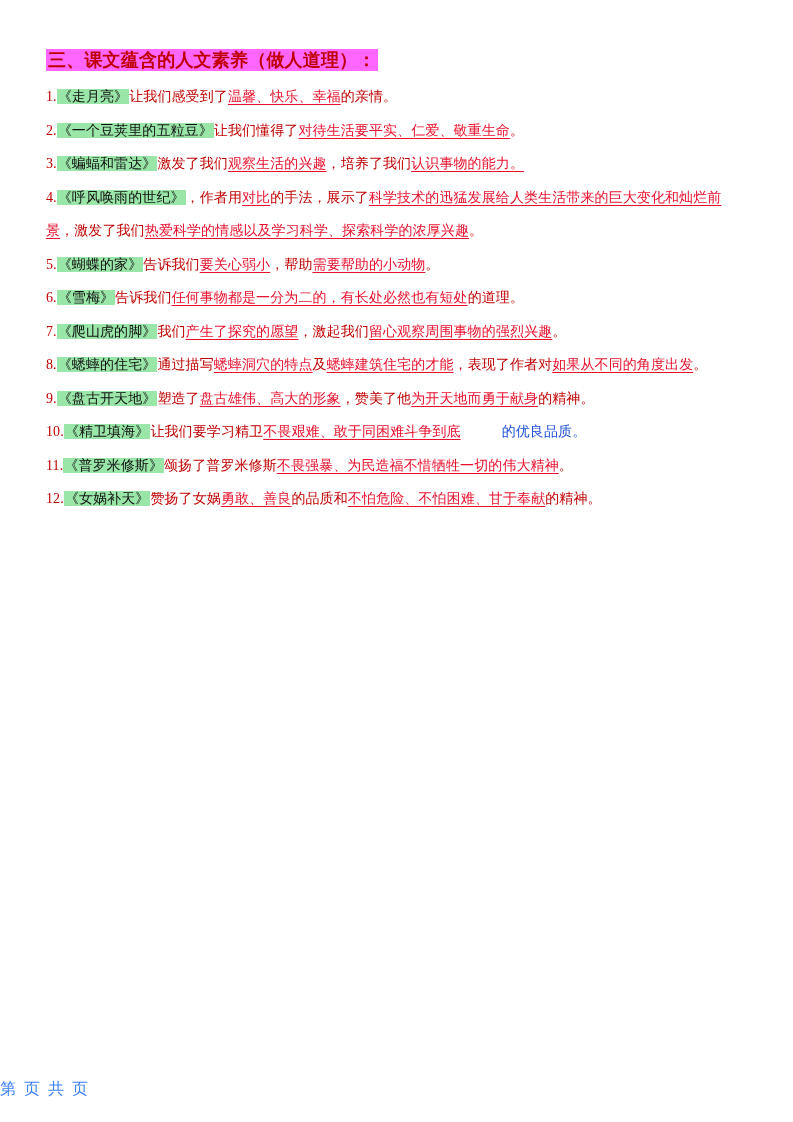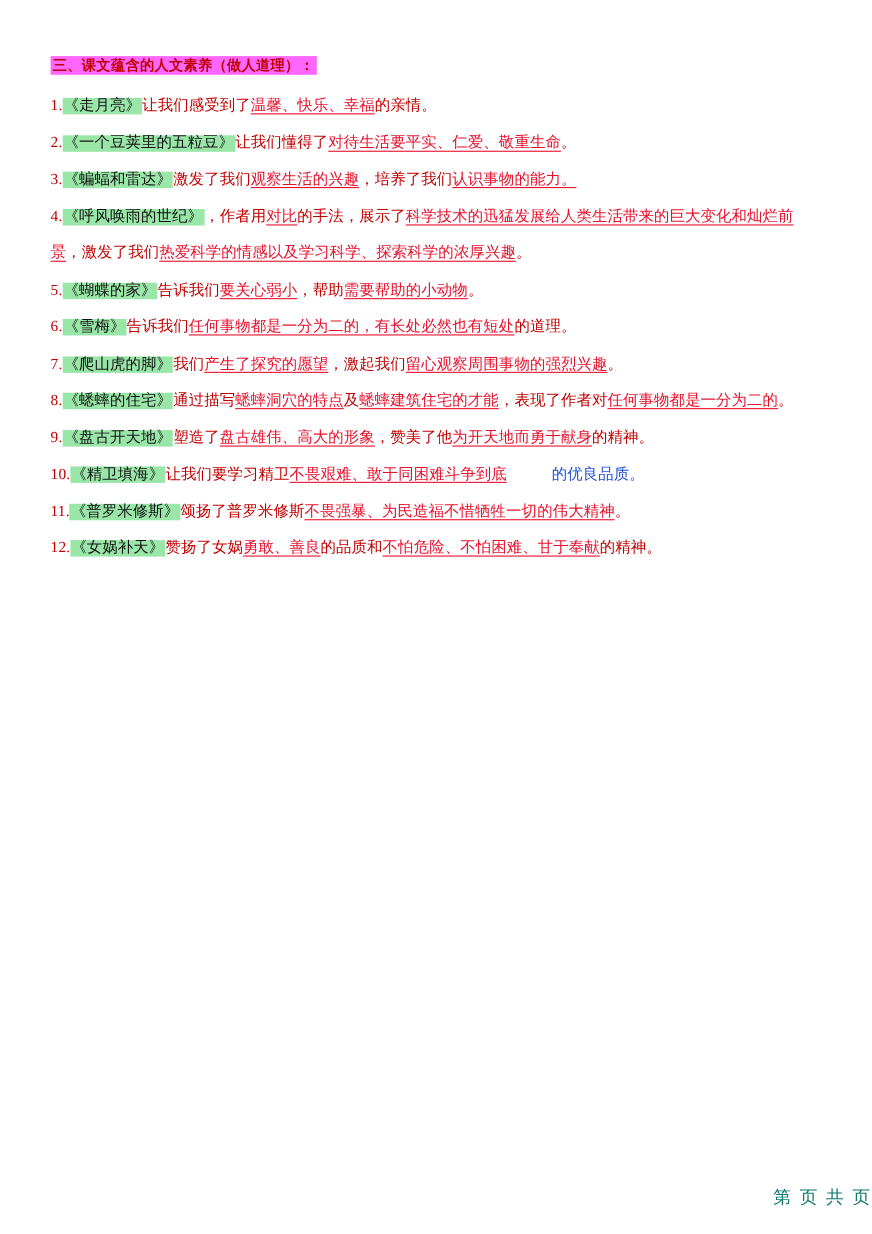--- a/index.html
+++ b/index.html
@@ -16,21 +16,21 @@
     overflow: hidden;
   }
   .page {
     width: 793px;
     height: 1122px;
     box-sizing: border-box;
     padding: 44px 46px 0 46px;
     position: relative;
   }
   .doc-title {
-    font-size: 13px;
+    font-size: 18px;
     line-height: 32px;
     color: #c00000;
     font-weight: 600;
     margin: 0 0 4px 0;
     letter-spacing: 0.2px;
   }
   .hl-pink {
     background: #ff66ff;
     padding: 1px 2px;
   }
@@ -59,42 +59,42 @@
     text-decoration: underline;
     text-decoration-thickness: 1px;
     text-underline-offset: 3px;
     color: #e8112d;
   }
   .footer {
     position: absolute;
     left: 0;
     right: 0;
     bottom: 22px;
-    text-align: right;
+    text-align: left;
     font-size: 16px;
-    color: #0f766e;
+    color: #3b82f6;
     letter-spacing: 2px;
   }
 </style>
 </head>
 <body>
 
 <div class="page">
 
   <h1 class="doc-title"><span class="hl-pink">三、课文蕴含的人文素养（做人道理）：</span></h1>
 
   <div id="items">
       <p class="item"><span class="num">1.</span><span class="hl-green">《走月亮》</span><span>让我们感受到了</span><span class="u">温馨、快乐、幸福</span><span>的亲情。</span></p>
       <p class="item"><span class="num">2.</span><span class="hl-green">《一个豆荚里的五粒豆》</span><span>让我们懂得了</span><span class="u">对待生活要平实、仁爱、敬重生命</span><span>。</span></p>
       <p class="item"><span class="num">3.</span><span class="hl-green">《蝙蝠和雷达》</span><span>激发了我们</span><span class="u">观察生活的兴趣</span><span>，培养了我们</span><span class="u">认识事物的能力。</span></p>
       <p class="item"><span class="num">4.</span><span class="hl-green">《呼风唤雨的世纪》</span><span>，作者用</span><span class="u">对比</span><span>的手法，展示了</span><span class="u">科学技术的迅猛发展给人类生活带来的巨大变化和灿烂前景</span><span>，激发了我们</span><span class="u">热爱科学的情感以及学习科学、探索科学的浓厚兴趣</span><span>。</span></p>
       <p class="item"><span class="num">5.</span><span class="hl-green">《蝴蝶的家》</span><span>告诉我们</span><span class="u">要关心弱小</span><span>，帮助</span><span class="u">需要帮助的小动物</span><span>。</span></p>
       <p class="item"><span class="num">6.</span><span class="hl-green">《雪梅》</span><span>告诉我们</span><span class="u">任何事物都是一分为二的，有长处必然也有短处</span><span>的道理。</span></p>
       <p class="item"><span class="num">7.</span><span class="hl-green">《爬山虎的脚》</span><span>我们</span><span class="u">产生了探究的愿望</span><span>，激起我们</span><span class="u">留心观察周围事物的强烈兴趣</span><span>。</span></p>
-      <p class="item"><span class="num">8.</span><span class="hl-green">《蟋蟀的住宅》</span><span>通过描写</span><span class="u">蟋蟀洞穴的特点</span><span>及</span><span class="u">蟋蟀建筑住宅的才能</span><span>，表现了作者对</span><span class="u">任何事物都是一分为二的</span><span>。</span></p>
+      <p class="item"><span class="num">8.</span><span class="hl-green">《蟋蟀的住宅》</span><span>通过描写</span><span class="u">蟋蟀洞穴的特点</span><span>及</span><span class="u">蟋蟀建筑住宅的才能</span><span>，表现了作者对</span><span class="u">如果从不同的角度出发</span><span>。</span></p>
       <p class="item"><span class="num">9.</span><span class="hl-green">《盘古开天地》</span><span>塑造了</span><span class="u">盘古雄伟、高大的形象</span><span>，赞美了他</span><span class="u">为开天地而勇于献身</span><span>的精神。</span></p>
       <p class="item"><span class="num">10.</span><span class="hl-green">《精卫填海》</span><span>让我们要学习精卫</span><span class="u">不畏艰难、敢于同困难斗争到底</span><span class="black">的优良品质。</span></p>
       <p class="item"><span class="num">11.</span><span class="hl-green">《普罗米修斯》</span><span>颂扬了普罗米修斯</span><span class="u">不畏强暴、为民造福不惜牺牲一切的伟大精神</span><span>。</span></p>
       <p class="item"><span class="num">12.</span><span class="hl-green">《女娲补天》</span><span>赞扬了女娲</span><span class="u">勇敢、善良</span><span>的品质和</span><span class="u">不怕危险、不怕困难、甘于奉献</span><span>的精神。</span></p>
     </div>
 
   <div class="footer">第 页 共 页</div>
 </div>
 
 </body></html>

